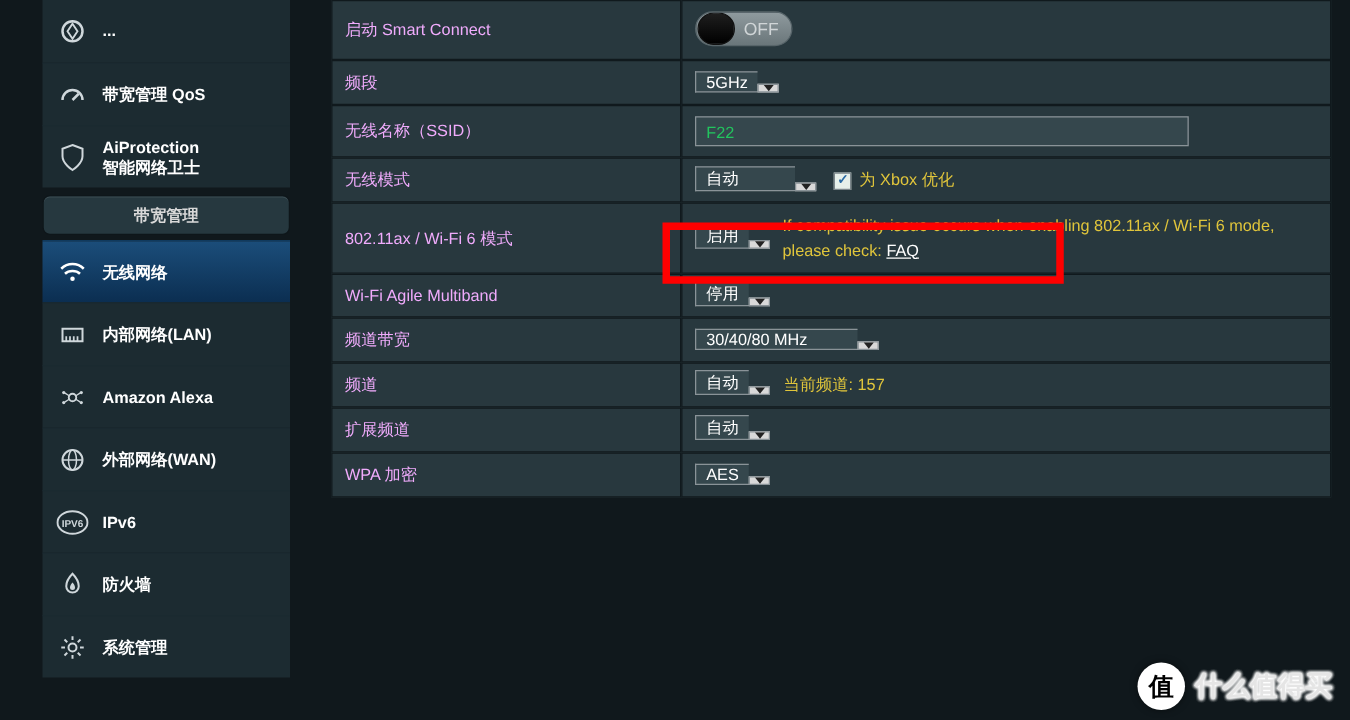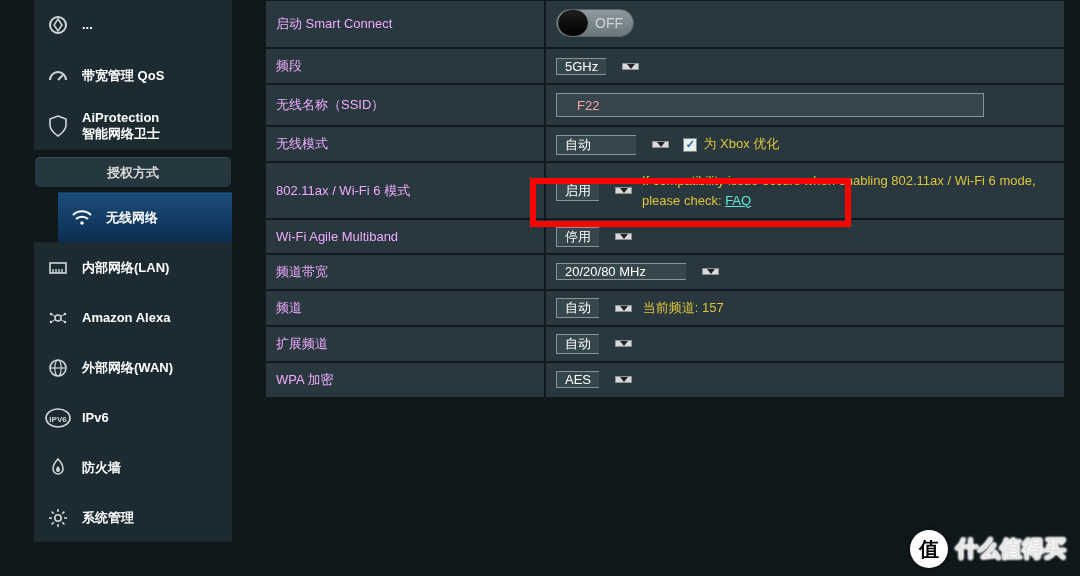--- a/index.html
+++ b/index.html
@@ -44,21 +44,20 @@
     line-height: 32px;
     font-weight: bold;
     border-radius: 6px;
     margin: 6px 0 4px 0;
     border: 1px solid #0e161a;
     box-shadow: inset 0 1px 0 rgba(255,255,255,0.1);
   }
   .side-item.active {
     background: linear-gradient(to bottom, #1b4d7a, #0b2e51);
     border-top: 1px solid #103a5e;
-    margin-left: 24px;
   }
   .content {
     position: absolute;
     left: 265px;
     top: 0;
     width: 800px;
   }
   table.settings {
     border-collapse: separate;
     border-spacing: 0;
@@ -69,24 +68,23 @@
     border: 1px solid #10191d;
     background: #28383e;
     vertical-align: middle;
   }
   table.settings td.label-cell {
     width: 280px;
     color: #f0abfc;
   }
   .select-wrap {
     display: inline-flex;
-    align-items: center;
+    align-items: flex-end;
     height: 16px;
     vertical-align: middle;
-    gap: 16px;
   }
   .select-body {
     background: #35474d;
     border: 1px solid #8a9398;
     border-right: none;
     color: #fff;
     padding: 0 8px;
     display:flex;
     align-items:center;
     min-width: 30px;
@@ -102,24 +100,24 @@
   }
   .select-btn::after {
     content: "";
     border-left: 4px solid transparent;
     border-right: 4px solid transparent;
     border-top: 5px solid #222;
   }
   .text-input {
     background: #35474d;
     border: 1px solid #8a9398;
-    color: #fca5a5;
-    padding: 3px 20px;
+    color: #22c55e;
+    padding: 3px 8px;
     height: 24px;
-    width: 428px;
+    width: 395px;
     font-size: 13px;
   }
   .radio-group { display:flex; gap:12px; align-items:center; }
   .radio {
     width: 14px; height:14px; border-radius:50%;
     border: 1px solid #a6b4ba;
     background: #48585e;
     display:inline-flex; align-items:center; justify-content:center;
     margin-right: 4px;
     vertical-align: middle;
@@ -148,21 +146,21 @@
     font-weight: normal;
     font-size: 14px;
   }
   .checkbox {
     width:14px; height:14px; border:1px solid #7c878c; background:#e6efea;
     display:inline-flex; align-items:center; justify-content:center;
     margin-right:6px; vertical-align:middle;
   }
   .checkbox.checked::after { content:"✓"; color:#2a6aa3; font-size:11px; font-weight:bold; line-height:1; }
   .yellow-text { color: #e0c53b; }
-  .link { color: #5eead4; text-decoration: underline; cursor: pointer; }
+  .link { color: #ffffff; text-decoration: underline; cursor: pointer; }
   .highlight-box {
     position: absolute;
     border: 6px solid #ff0000;
     pointer-events: none;
     z-index: 5;
   }
   .watermark {
     position: absolute;
     right: 14px;
     bottom: 8px;
@@ -216,21 +214,21 @@
       <svg width="24" height="24" viewBox="0 0 24 24">
           <path d="M12 2 L20 5 V11 C20 17 12 22 12 22 C12 22 4 17 4 11 V5 Z" fill="none" stroke="#cfd7db" stroke-width="1.6"></path>
         </svg>
     </span>
     <div class="label">
       <span>AiProtection</span>
       <span>智能网络卫士</span>
     </div>
   </div>
 
-  <div class="side-section-header">授权方式</div>
+  <div class="side-section-header">带宽管理</div>
 
   <div class="side-item active">
     <span class="icon">
       <svg width="24" height="24" viewBox="0 0 24 24">
           <path d="M3 9 C8 4 16 4 21 9" fill="none" stroke="#fff" stroke-width="2"></path>
           <path d="M6 13 C9 10 15 10 18 13" fill="none" stroke="#fff" stroke-width="2"></path>
           <circle cx="12" cy="17" r="1.8" fill="#fff"></circle>
         </svg>
     </span>
     <span class="label">无线网络</span>
@@ -370,21 +368,21 @@
         <span class="select-wrap">
           <span class="select-body">停用</span>
           <span class="select-btn"></span>
         </span>
       </td>
     </tr>
     <tr>
       <td class="label-cell">频道带宽</td>
       <td>
         <span class="select-wrap">
-          <span class="select-body" style="min-width:130px">20/20/80 MHz</span>
+          <span class="select-body" style="min-width:130px">30/40/80 MHz</span>
           <span class="select-btn"></span>
         </span>
       </td>
     </tr>
     <tr>
       <td class="label-cell">频道</td>
       <td>
         <span class="select-wrap">
           <span class="select-body">自动</span>
           <span class="select-btn"></span>

